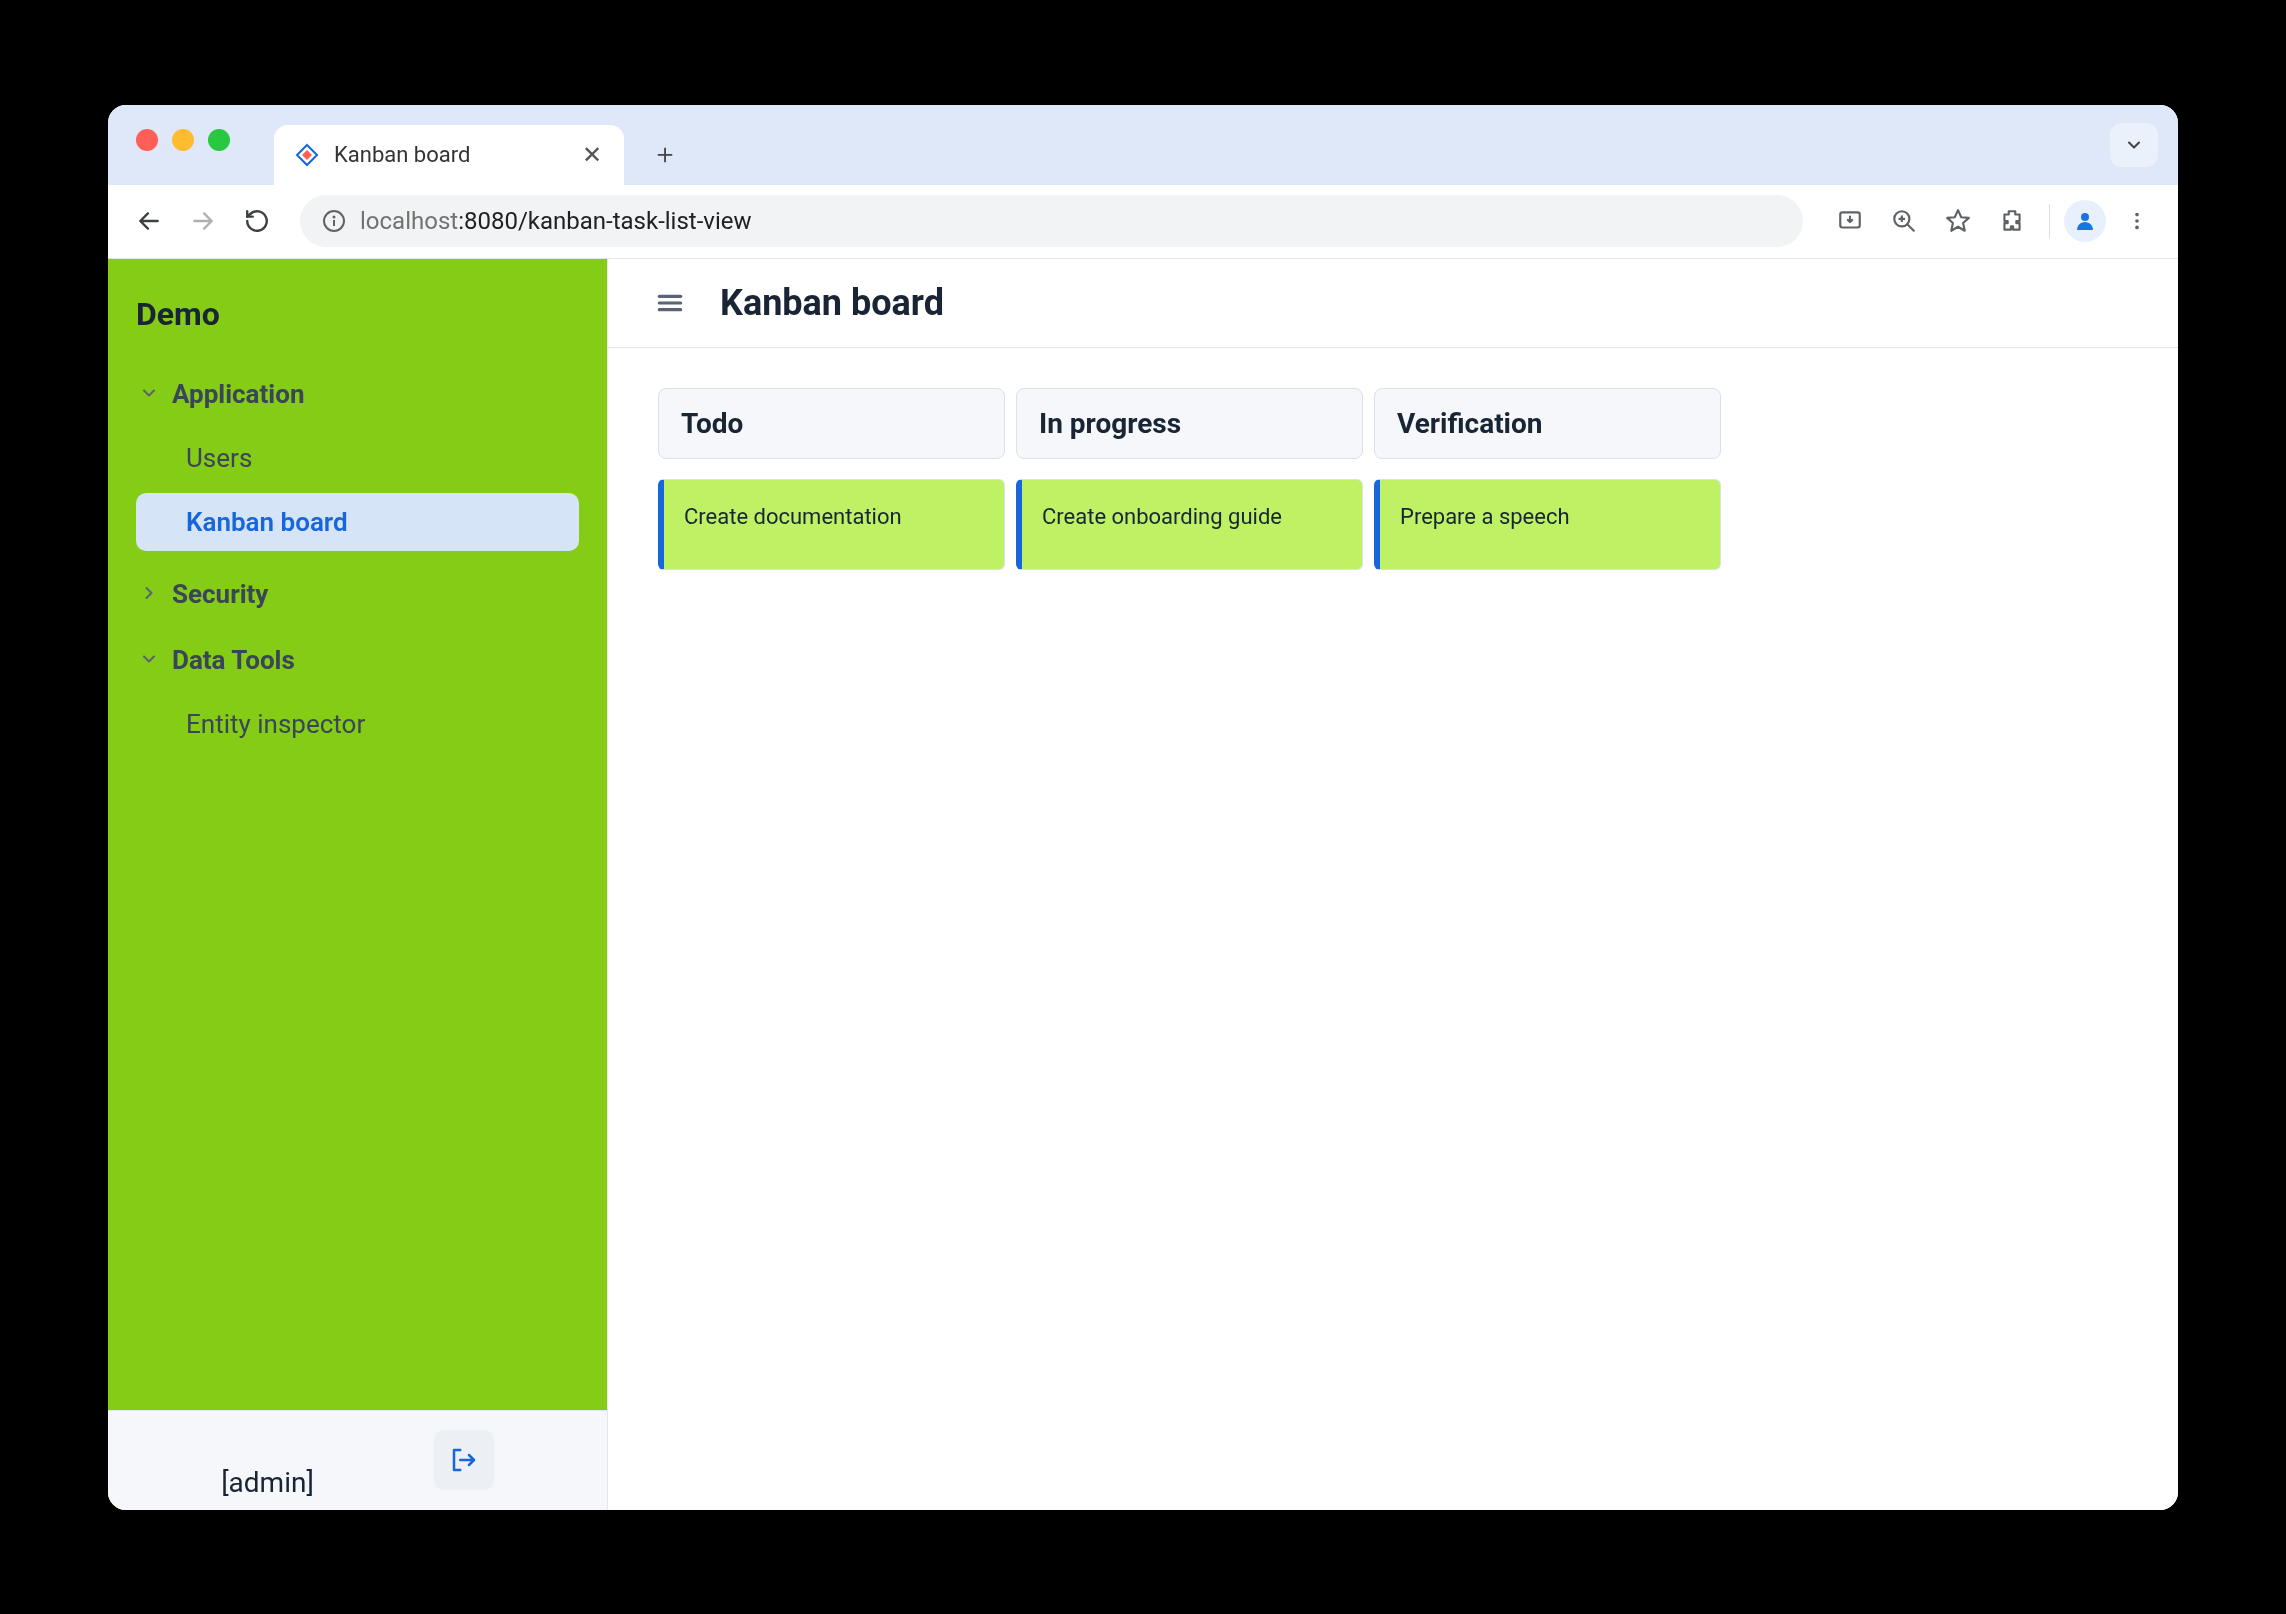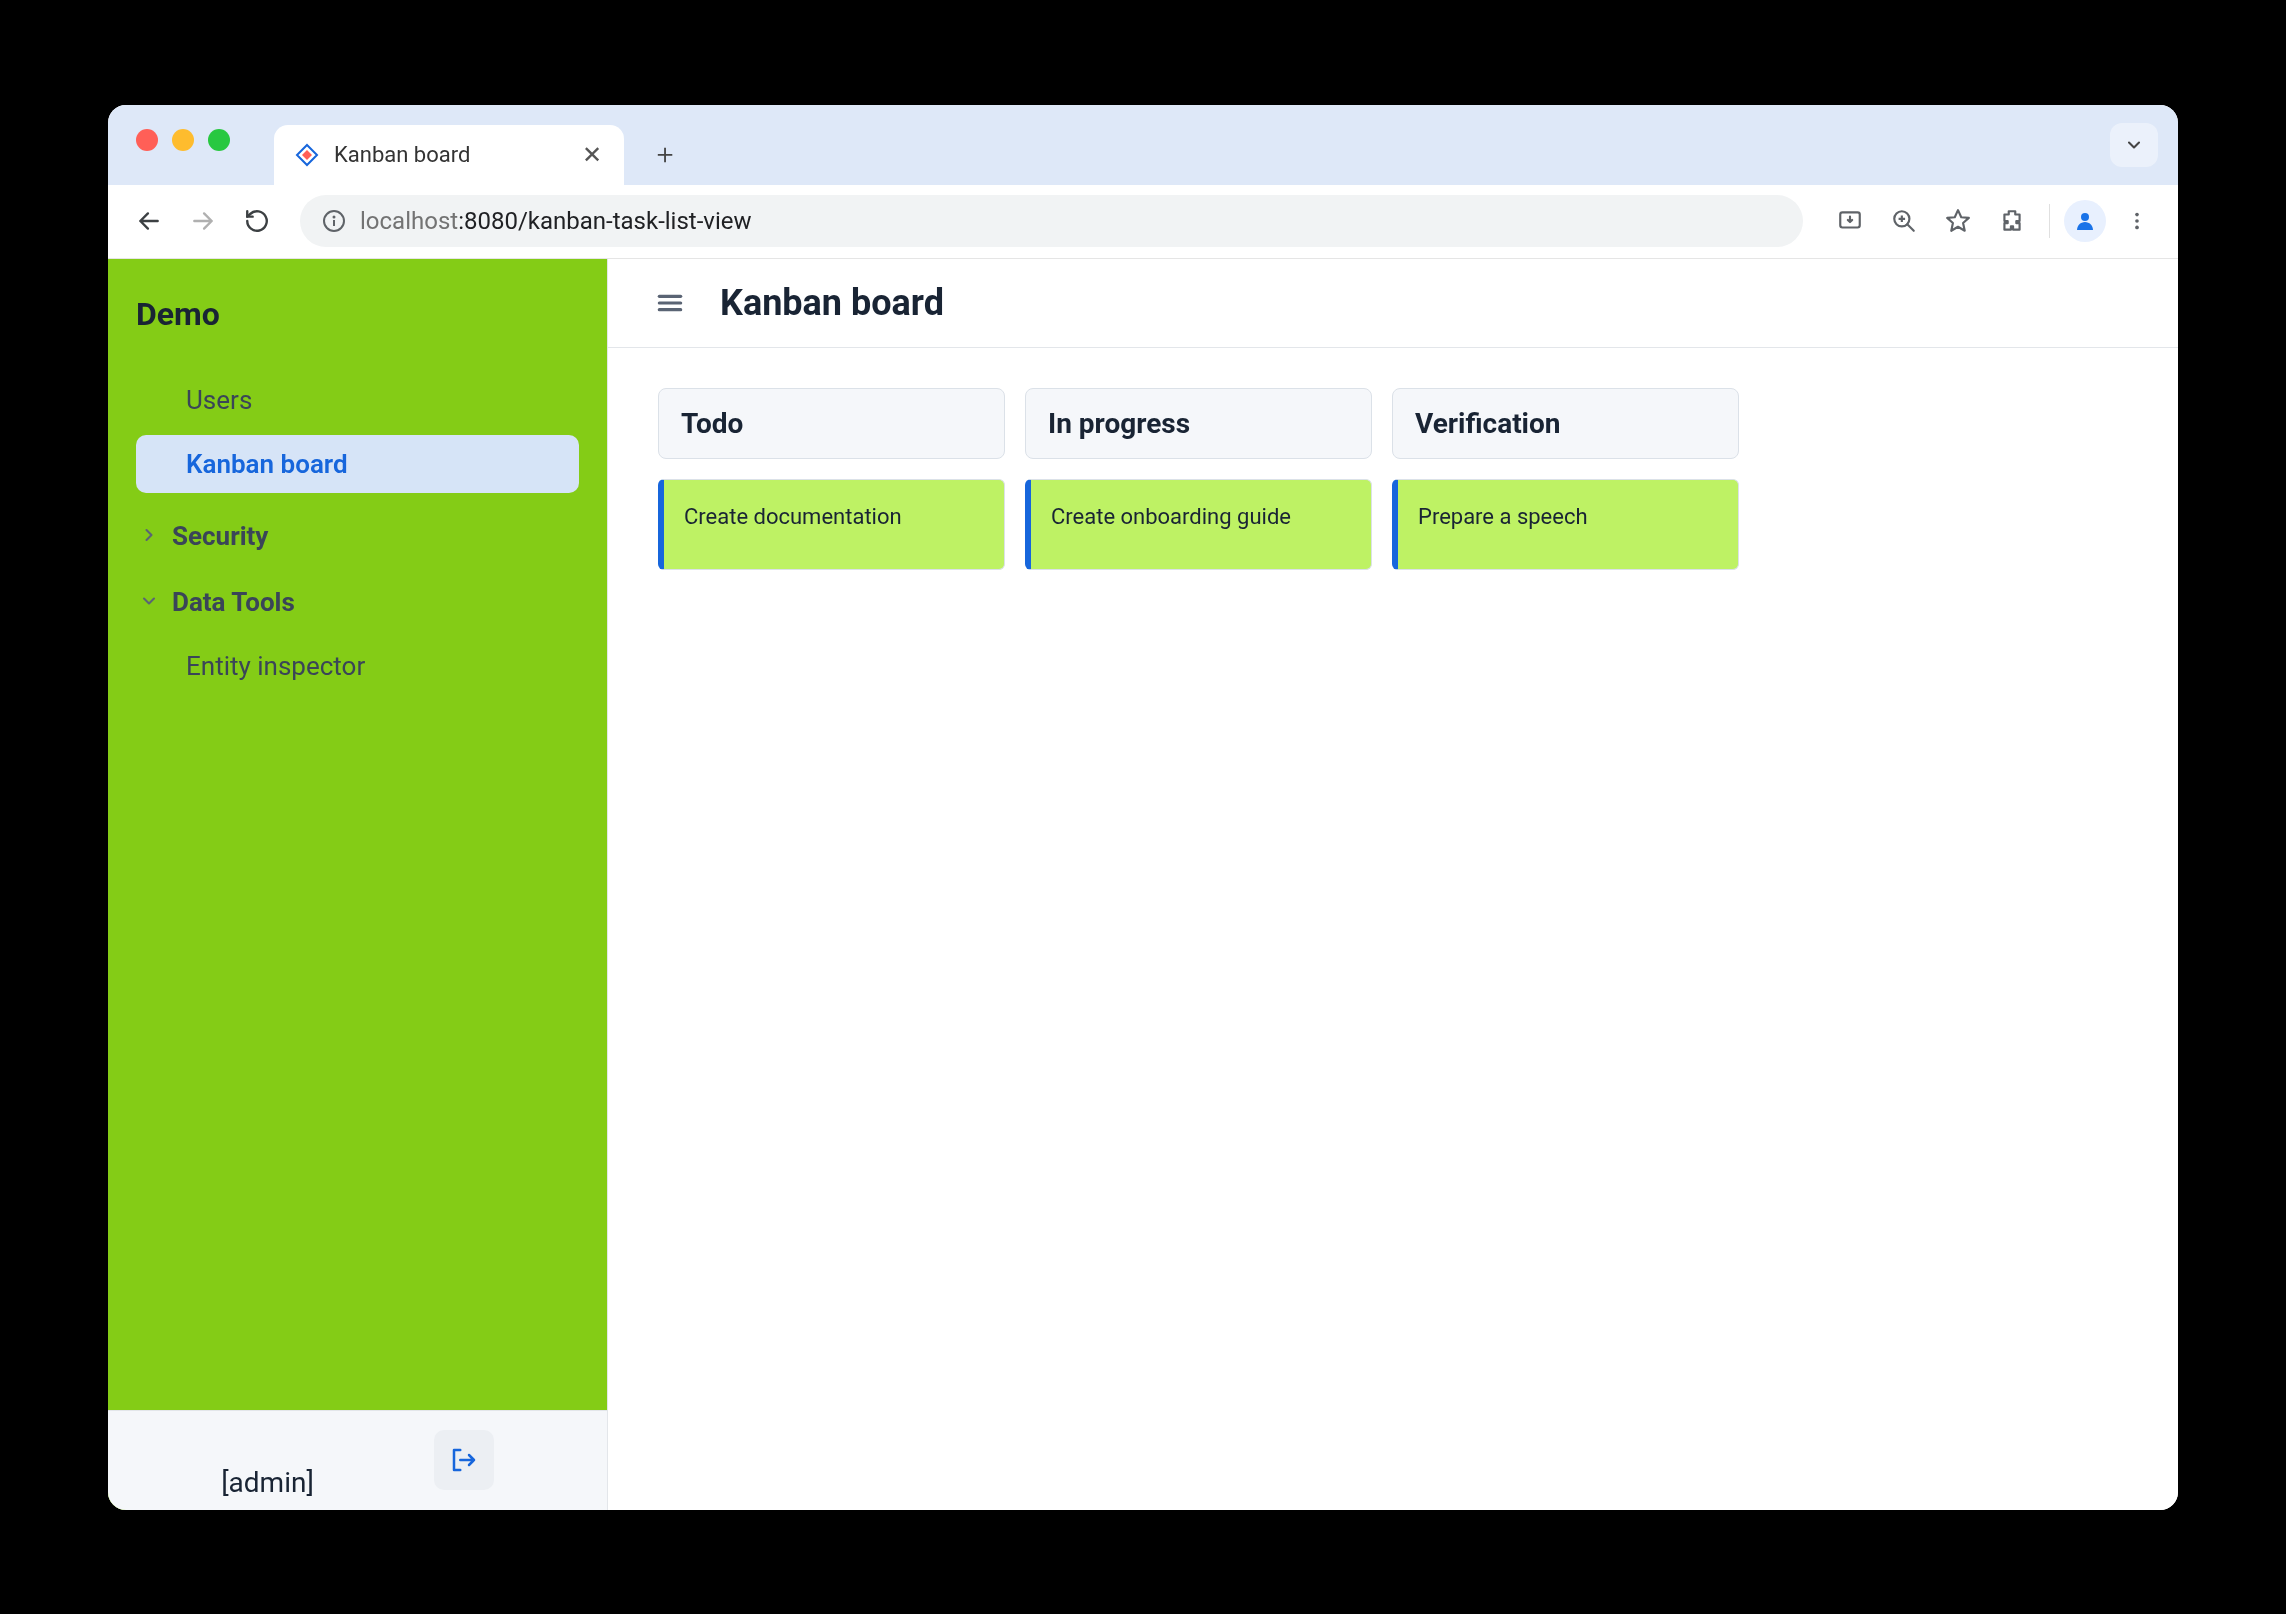--- a/index.html
+++ b/index.html
@@ -189,21 +189,21 @@
       padding: 22px 40px;
       border-bottom: 1px solid #e3e6ea;
     }
     .menu-btn {
       width: 44px; height: 44px; cursor: pointer;
       display: flex; align-items: center; justify-content: center;
     }
     .page-title { font-size: 36px; font-weight: 700; color: #192434; }
     .board {
       display: flex;
-      gap: 20px;
+      gap: 11px;
       padding: 40px 50px;
       align-items: flex-start;
     }
     .column {
       width: 347px;
       display: flex;
       flex-direction: column;
       gap: 20px;
     }
     .col-head {
@@ -331,20 +331,28 @@
       </div>
     </div>
   </div>
 
   <div class="app">
     <aside class="sidebar">
       <div class="side-scroll">
         <div class="app-name">Demo</div>
 
         <div class="nav-group">
+          <div class="group-head">
+            <span class="chev">
+              <svg width="20" height="20" viewBox="0 0 24 24">
+                  <path d="M6 9l6 6 6-6" stroke="#5a6474" stroke-width="2.5" fill="none" stroke-linecap="round" stroke-linejoin="round"></path>
+                </svg>
+            </span>
+            <span>Application</span>
+          </div>
           <div class="nav-item">
             <span>Users</span>
           </div>
           <div class="nav-item active">
             <span>Kanban board</span>
           </div>
         </div>
 
         <div class="nav-group">
           <div class="group-head">

